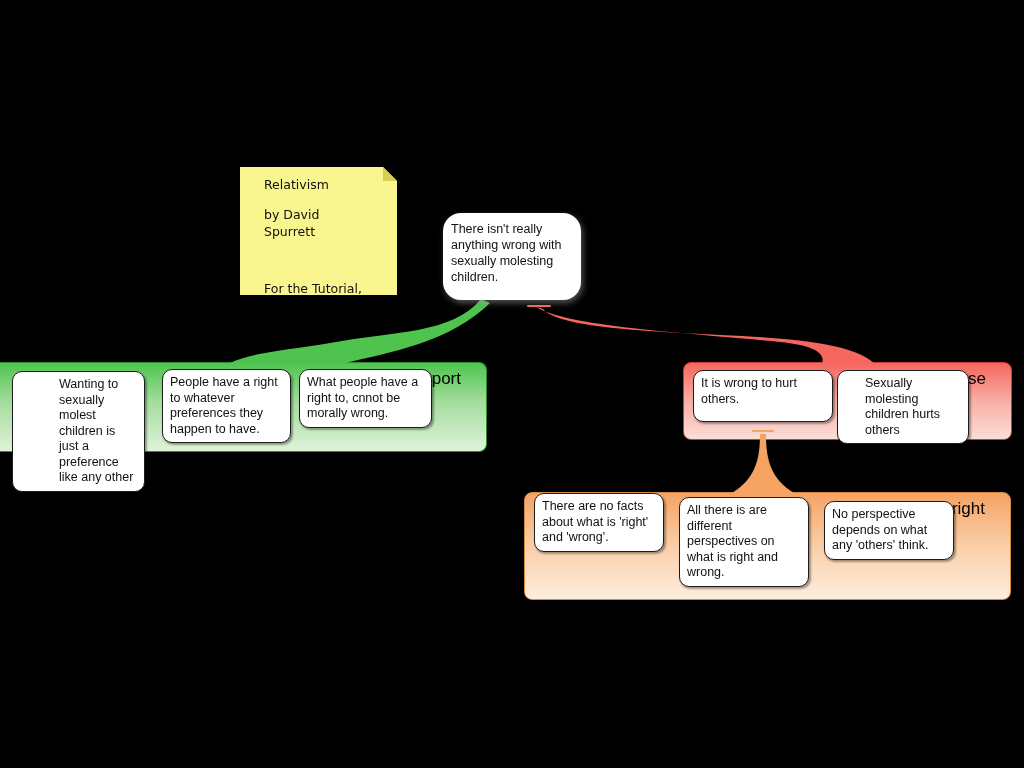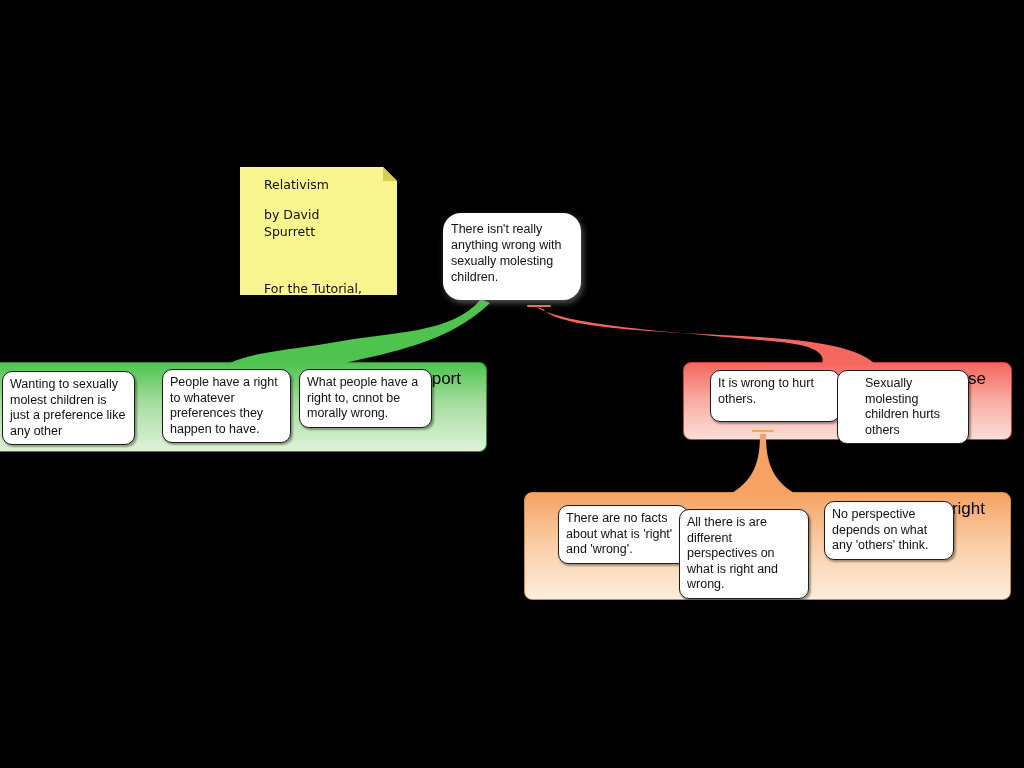--- a/index.html
+++ b/index.html
@@ -92,47 +92,47 @@
 
   <div class="note">
     <p>Relativism</p>
     <p>by David Spurrett</p>
     <p>For the Tutorial, see the Scratchpad</p>
   </div>
   <div class="note-fold" style="left:383px;top:167px;position:absolute;z-index:3;"></div>
 
   <div class="group group-support">
     <span class="group-label">support</span>
-    <div class="node" style="left:2px; top:8px; width:133px;">
+    <div class="node" style="left:12px; top:8px; width:133px;padding-left:46px;">
       <span>Wanting to sexually molest children is just a preference like any other</span>
     </div>
     <div class="node" style="left:162px; top:6px; width:129px;">
       <span>People have a right to whatever preferences they happen to have.</span>
     </div>
     <div class="node" style="left:299px; top:6px; width:133px;">
       <span>What people have a right to, cnnot be morally wrong.</span>
     </div>
   </div>
 
   <div class="group group-oppose">
     <span class="group-label">oppose</span>
-    <div class="node" style="left:26px; top:7px; width:130px; min-height:52px;">
+    <div class="node" style="left:9px; top:7px; width:140px; min-height:52px;">
       <span>It is wrong to hurt others.</span>
     </div>
     <div class="node" style="left:153px; top:7px; width:132px;padding-left:27px;">
       <span>Sexually molesting children hurts others</span>
     </div>
   </div>
 
   <div class="group group-rebut">
     <span class="group-label">right</span>
-    <div class="node" style="left:9px; top:12px; width:130px;margin-left:24px;">
+    <div class="node" style="left:9px; top:0; width:130px;">
       <span>There are no facts about what is 'right' and 'wrong'.</span>
     </div>
-    <div class="node" style="left:154px; top:16px; width:130px;">
+    <div class="node" style="left:154px; top:4px; width:130px;">
       <span>All there is are different perspectives on what is right and wrong.</span>
     </div>
     <div class="node" style="left:299px; top:8px; width:130px;">
       <span>No perspective depends on what any 'others' think.</span>
     </div>
   </div>
 
   <svg class="connectors" viewBox="0 0 1024 768">
 
     <path class="conn-support" d="M 481 299

